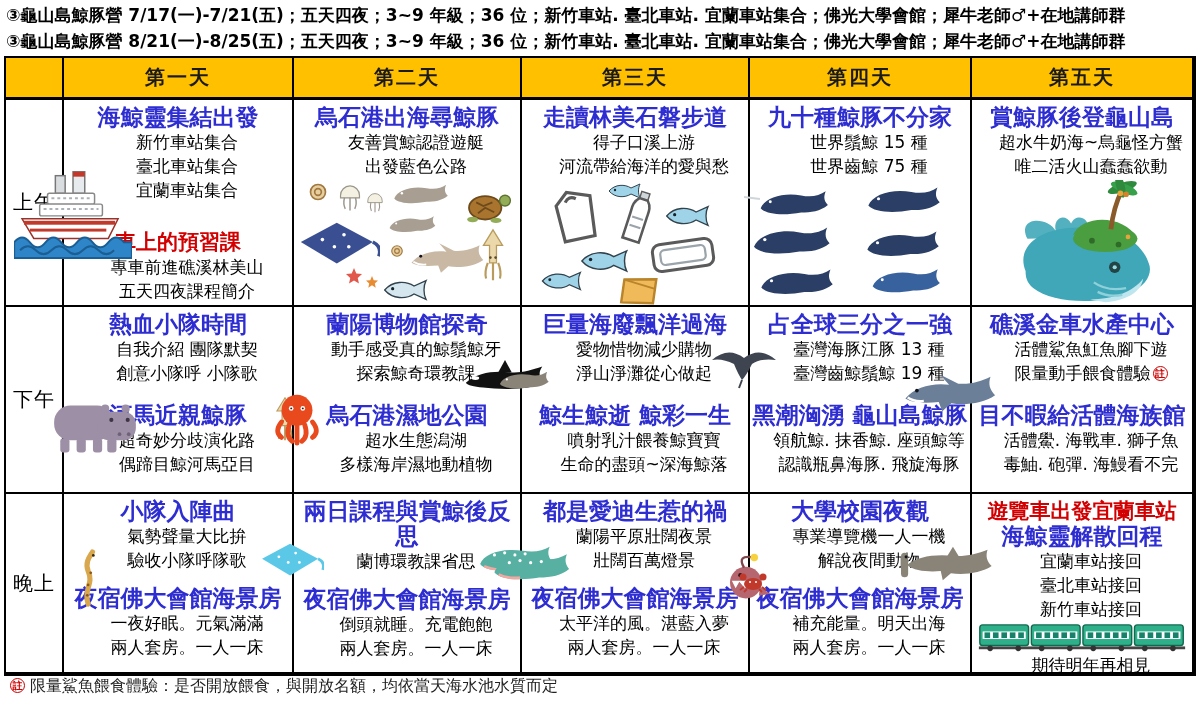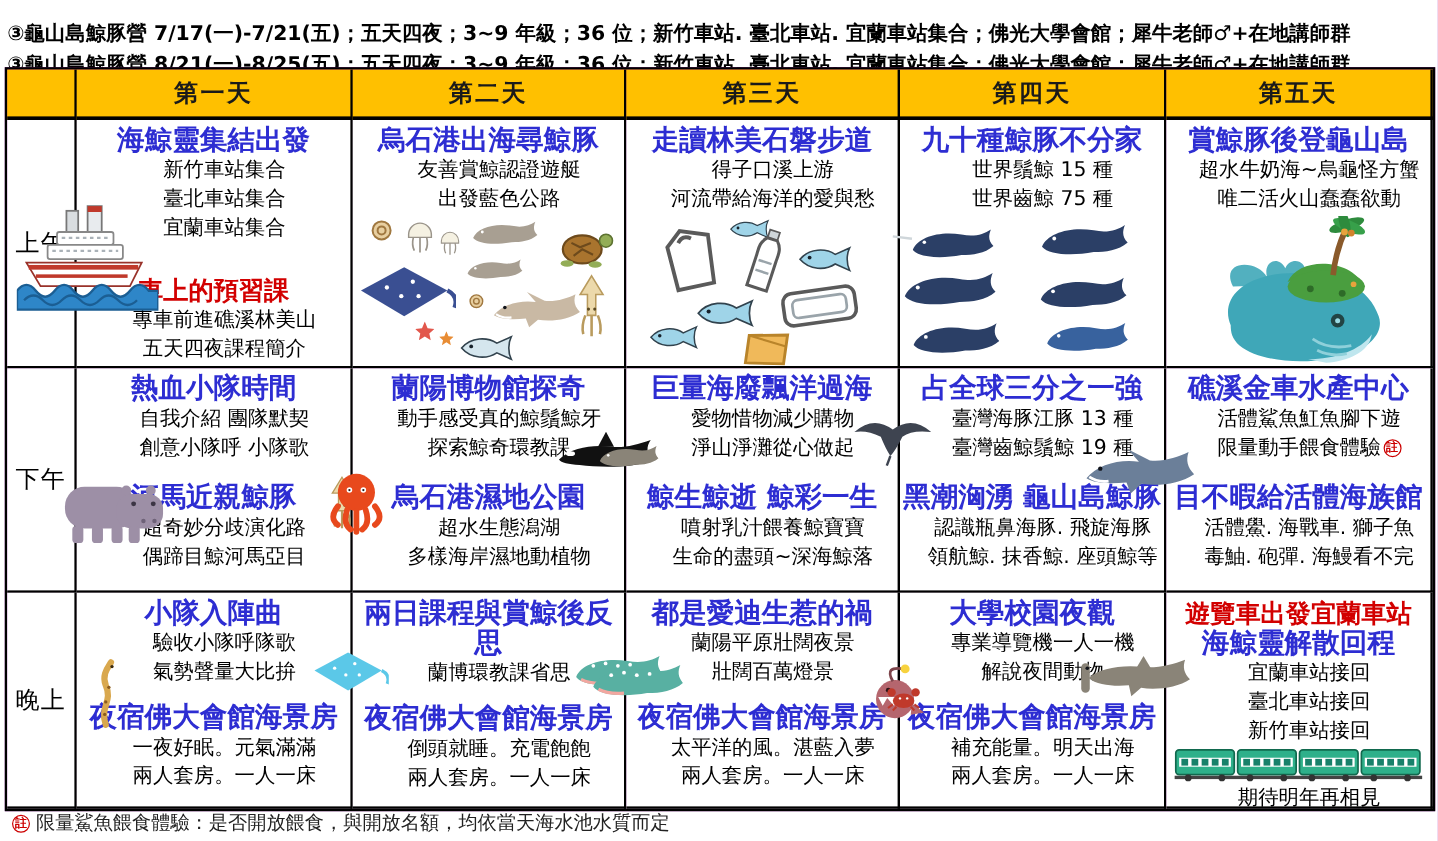--- a/index.html
+++ b/index.html
@@ -1,18 +1,18 @@
 <!DOCTYPE html>
 <html><head>
 <meta charset="utf-8">
 <style>
   * { box-sizing: border-box; margin: 0; padding: 0; }
   html,body { width:1198px; height:701px; background:#fff; font-family:"DejaVu Sans","Liberation Sans",sans-serif; }
   body { position:relative; overflow:hidden; }
-  .topnotes { position:absolute; left:6px; top:2px; width:1190px;margin-top:13px; }
+  .topnotes { position:absolute; left:6px; top:2px; width:1190px; }
   .topline { font-size:17px; font-weight:bold; color:#000; line-height:26px; white-space:nowrap; letter-spacing:0; }
   .tbl { position:absolute; left:4px; top:56px; display:grid;
          grid-template-columns:58px 230px 228px 228px 222px 222px;
          grid-template-rows:42px 207px 187px 180px;
          border:2px solid #000; background:#a21caf; }
   .c { background:#fff; border-right:2px solid #000; border-bottom:2px solid #000; position:relative; }
   .hd { background:#ffc000; border-bottom:3px solid #000; display:flex; align-items:center; justify-content:center;
         font-size:20px; font-weight:bold; color:#1a1a1a; letter-spacing:2px; }
   .plabel { display:flex; align-items:center; justify-content:center; font-size:20px; color:#000; letter-spacing:1px; }
   .cell { text-align:center; padding-top:5px; overflow:visible; }
@@ -437,42 +437,42 @@
     <svg class="ic" style="right:-30px;top:36px;width:70px;height:48px;color:#3e4450">
         <use href="#sym-manta"></use>
       </svg>
   </div>
 
   <div class="c cell">
     <div class="tb">占全球三分之一強</div>
     <div class="ln">臺灣海豚江豚 13 種</div>
     <div class="ln">臺灣齒鯨鬚鯨 19 種</div>
     <div class="tb gap18">黑潮洶湧 龜山島鯨豚</div>
+    <div class="ln">領航鯨. 抹香鯨. 座頭鯨等</div>
     <div class="ln">認識瓶鼻海豚. 飛旋海豚</div>
-    <div class="ln">領航鯨. 抹香鯨. 座頭鯨等</div>
     <svg class="ic" style="right:-44px;top:64px;width:116px;height:46px;color:#6b7f99" viewBox="0 0 100 40">
         <use href="#sym-shark"></use>
       </svg>
   </div>
 
   <div class="c cell">
     <div class="tb">礁溪金車水產中心</div>
     <div class="ln">活體鯊魚魟魚腳下遊</div>
     <div class="ln"><span>限量動手餵食體驗</span><span class="nb">註</span></div>
     <div class="tb gap18">目不暇給活體海族館</div>
     <div class="ln">活體鱟. 海戰車. 獅子魚</div>
     <div class="ln">毒鮋. 砲彈. 海鰻看不完</div>
   </div>
 
   <div class="c plabel">晚上</div>
 
   <div class="c cell">
     <div class="tb">小隊入陣曲</div>
+    <div class="ln">氣勢聲量大比拚</div>
     <div class="ln">驗收小隊呼隊歌</div>
-    <div class="ln">氣勢聲量大比拚</div>
     <div class="tb gap14">夜宿佛大會館海景房</div>
     <div class="ln">一夜好眠。元氣滿滿</div>
     <div class="ln">兩人套房。一人一床</div>
     <svg class="ic" style="left:12px;top:52px;width:26px;height:64px">
         <use href="#sym-eel"></use>
       </svg>
     <svg class="ic" style="right:-32px;top:46px;width:66px;height:42px;color:#5bc8e8">
         <use href="#sym-ray"></use>
       </svg>
   </div>

